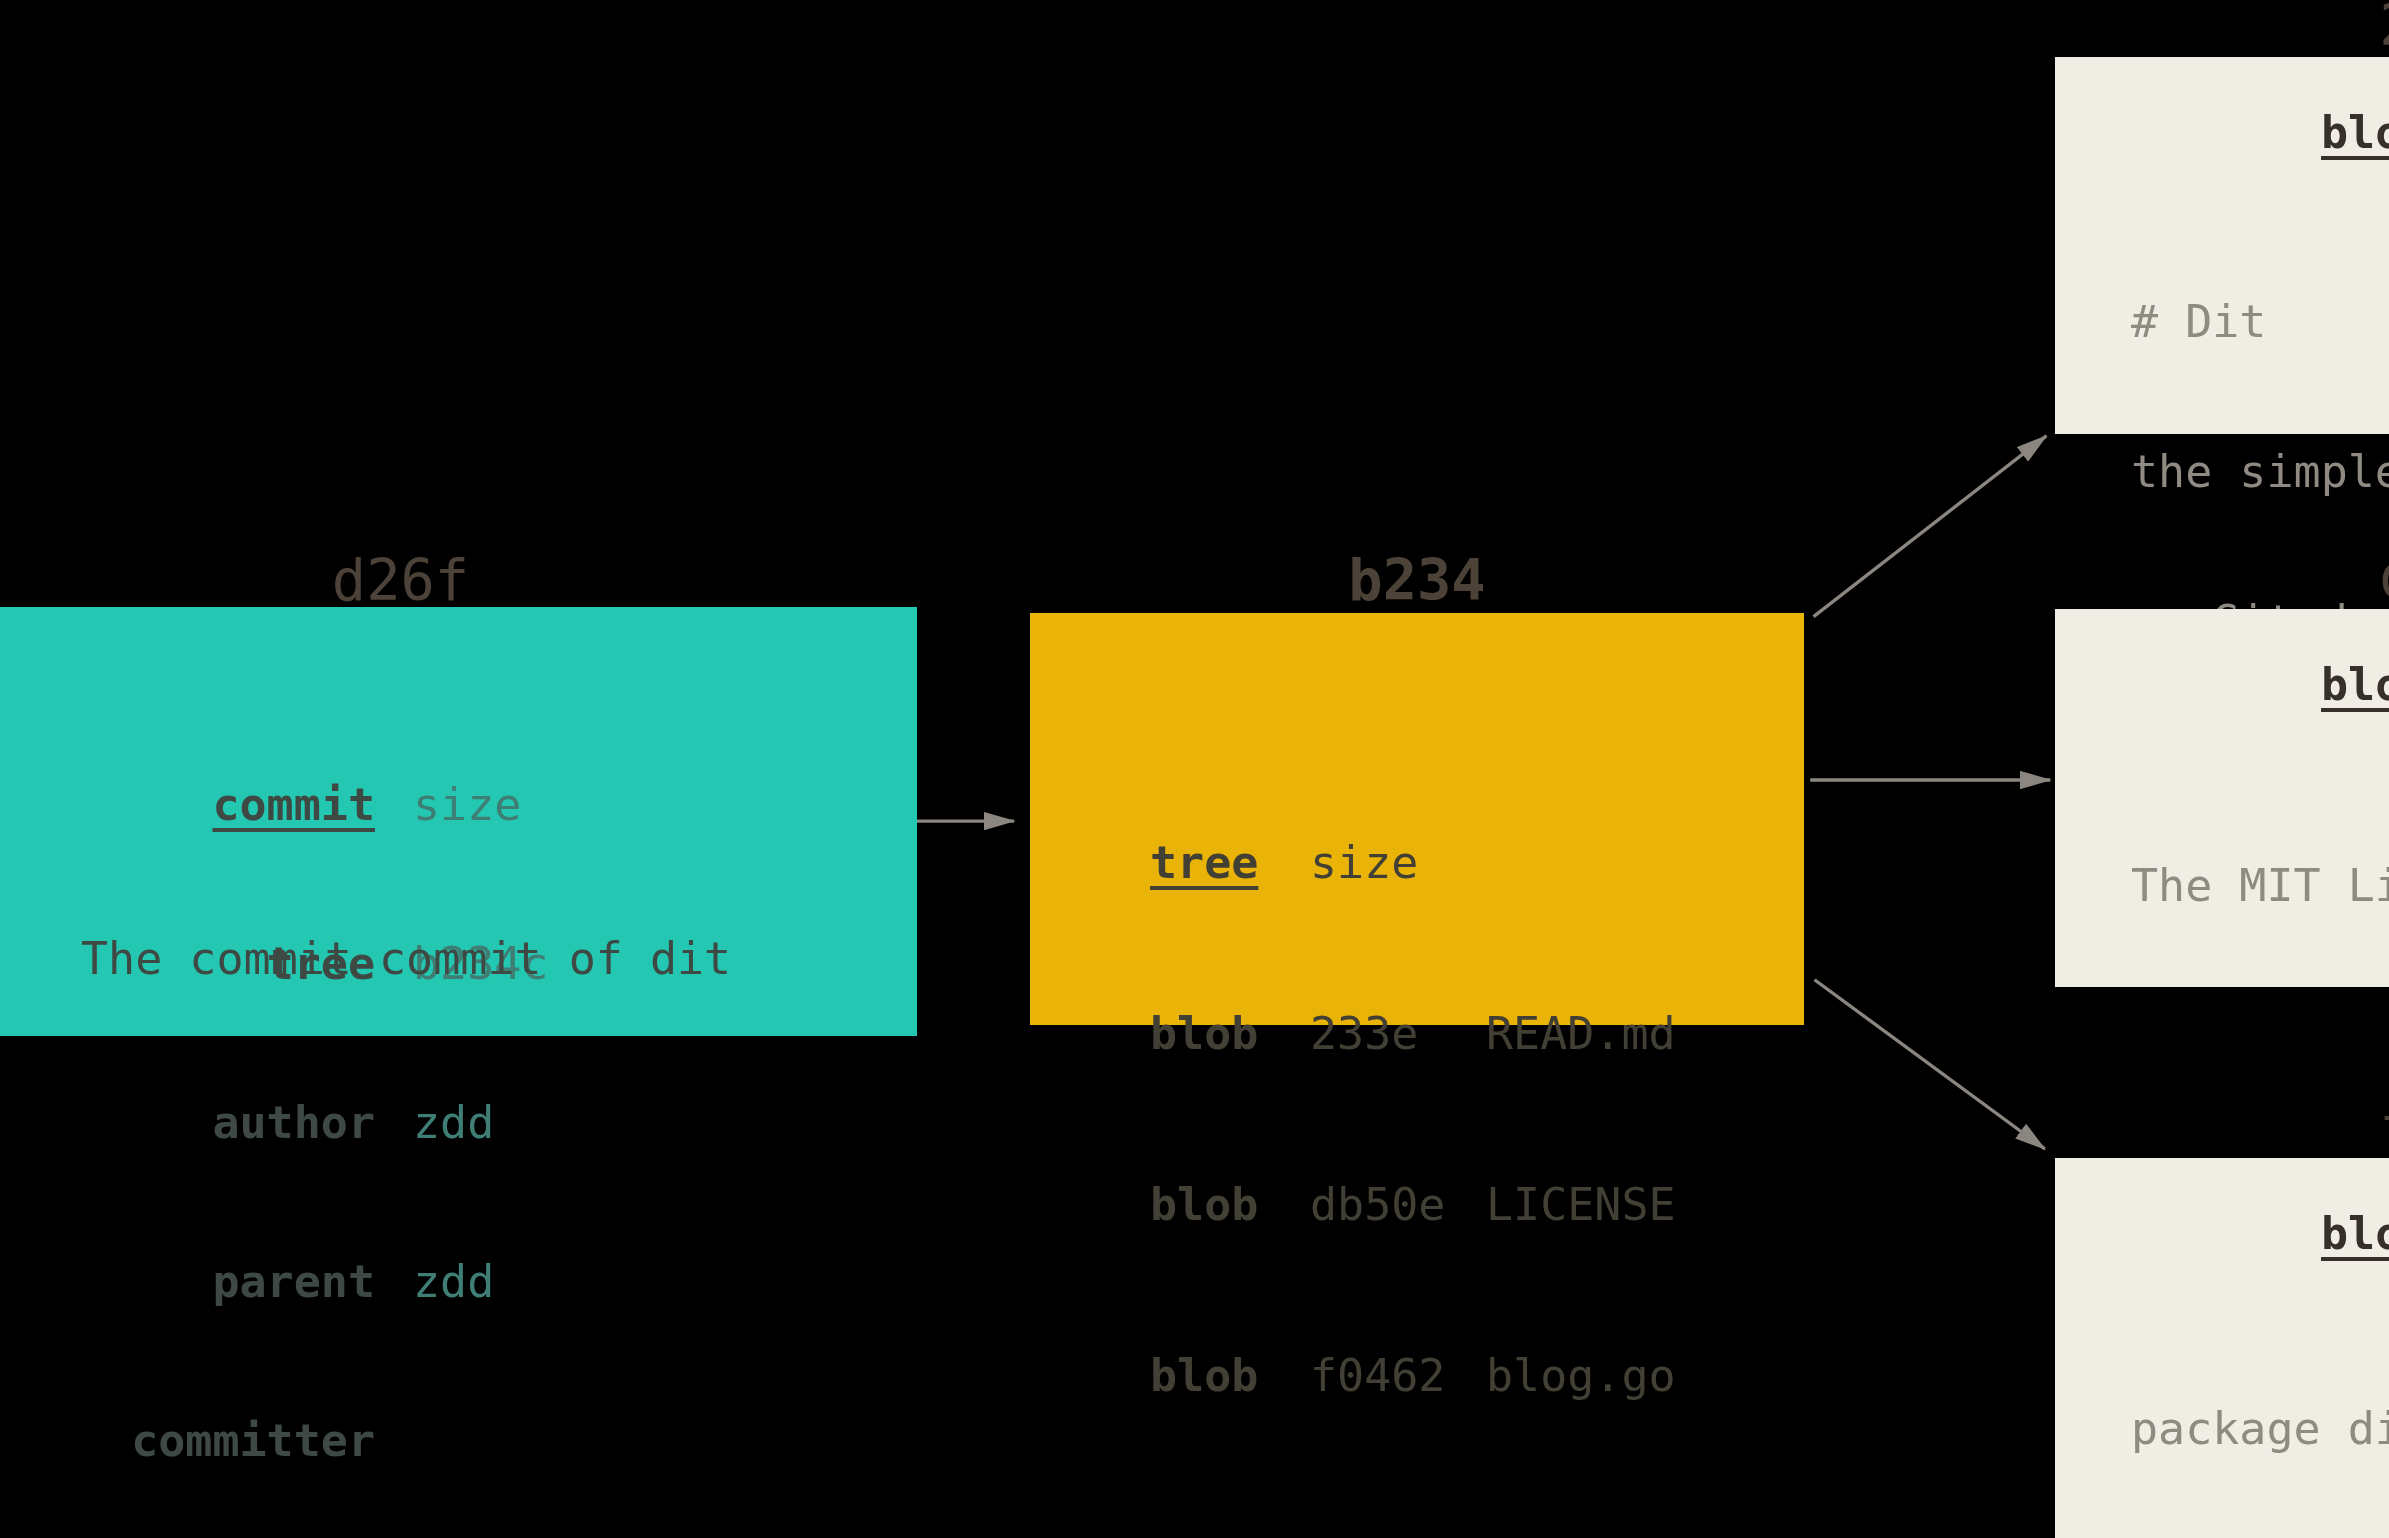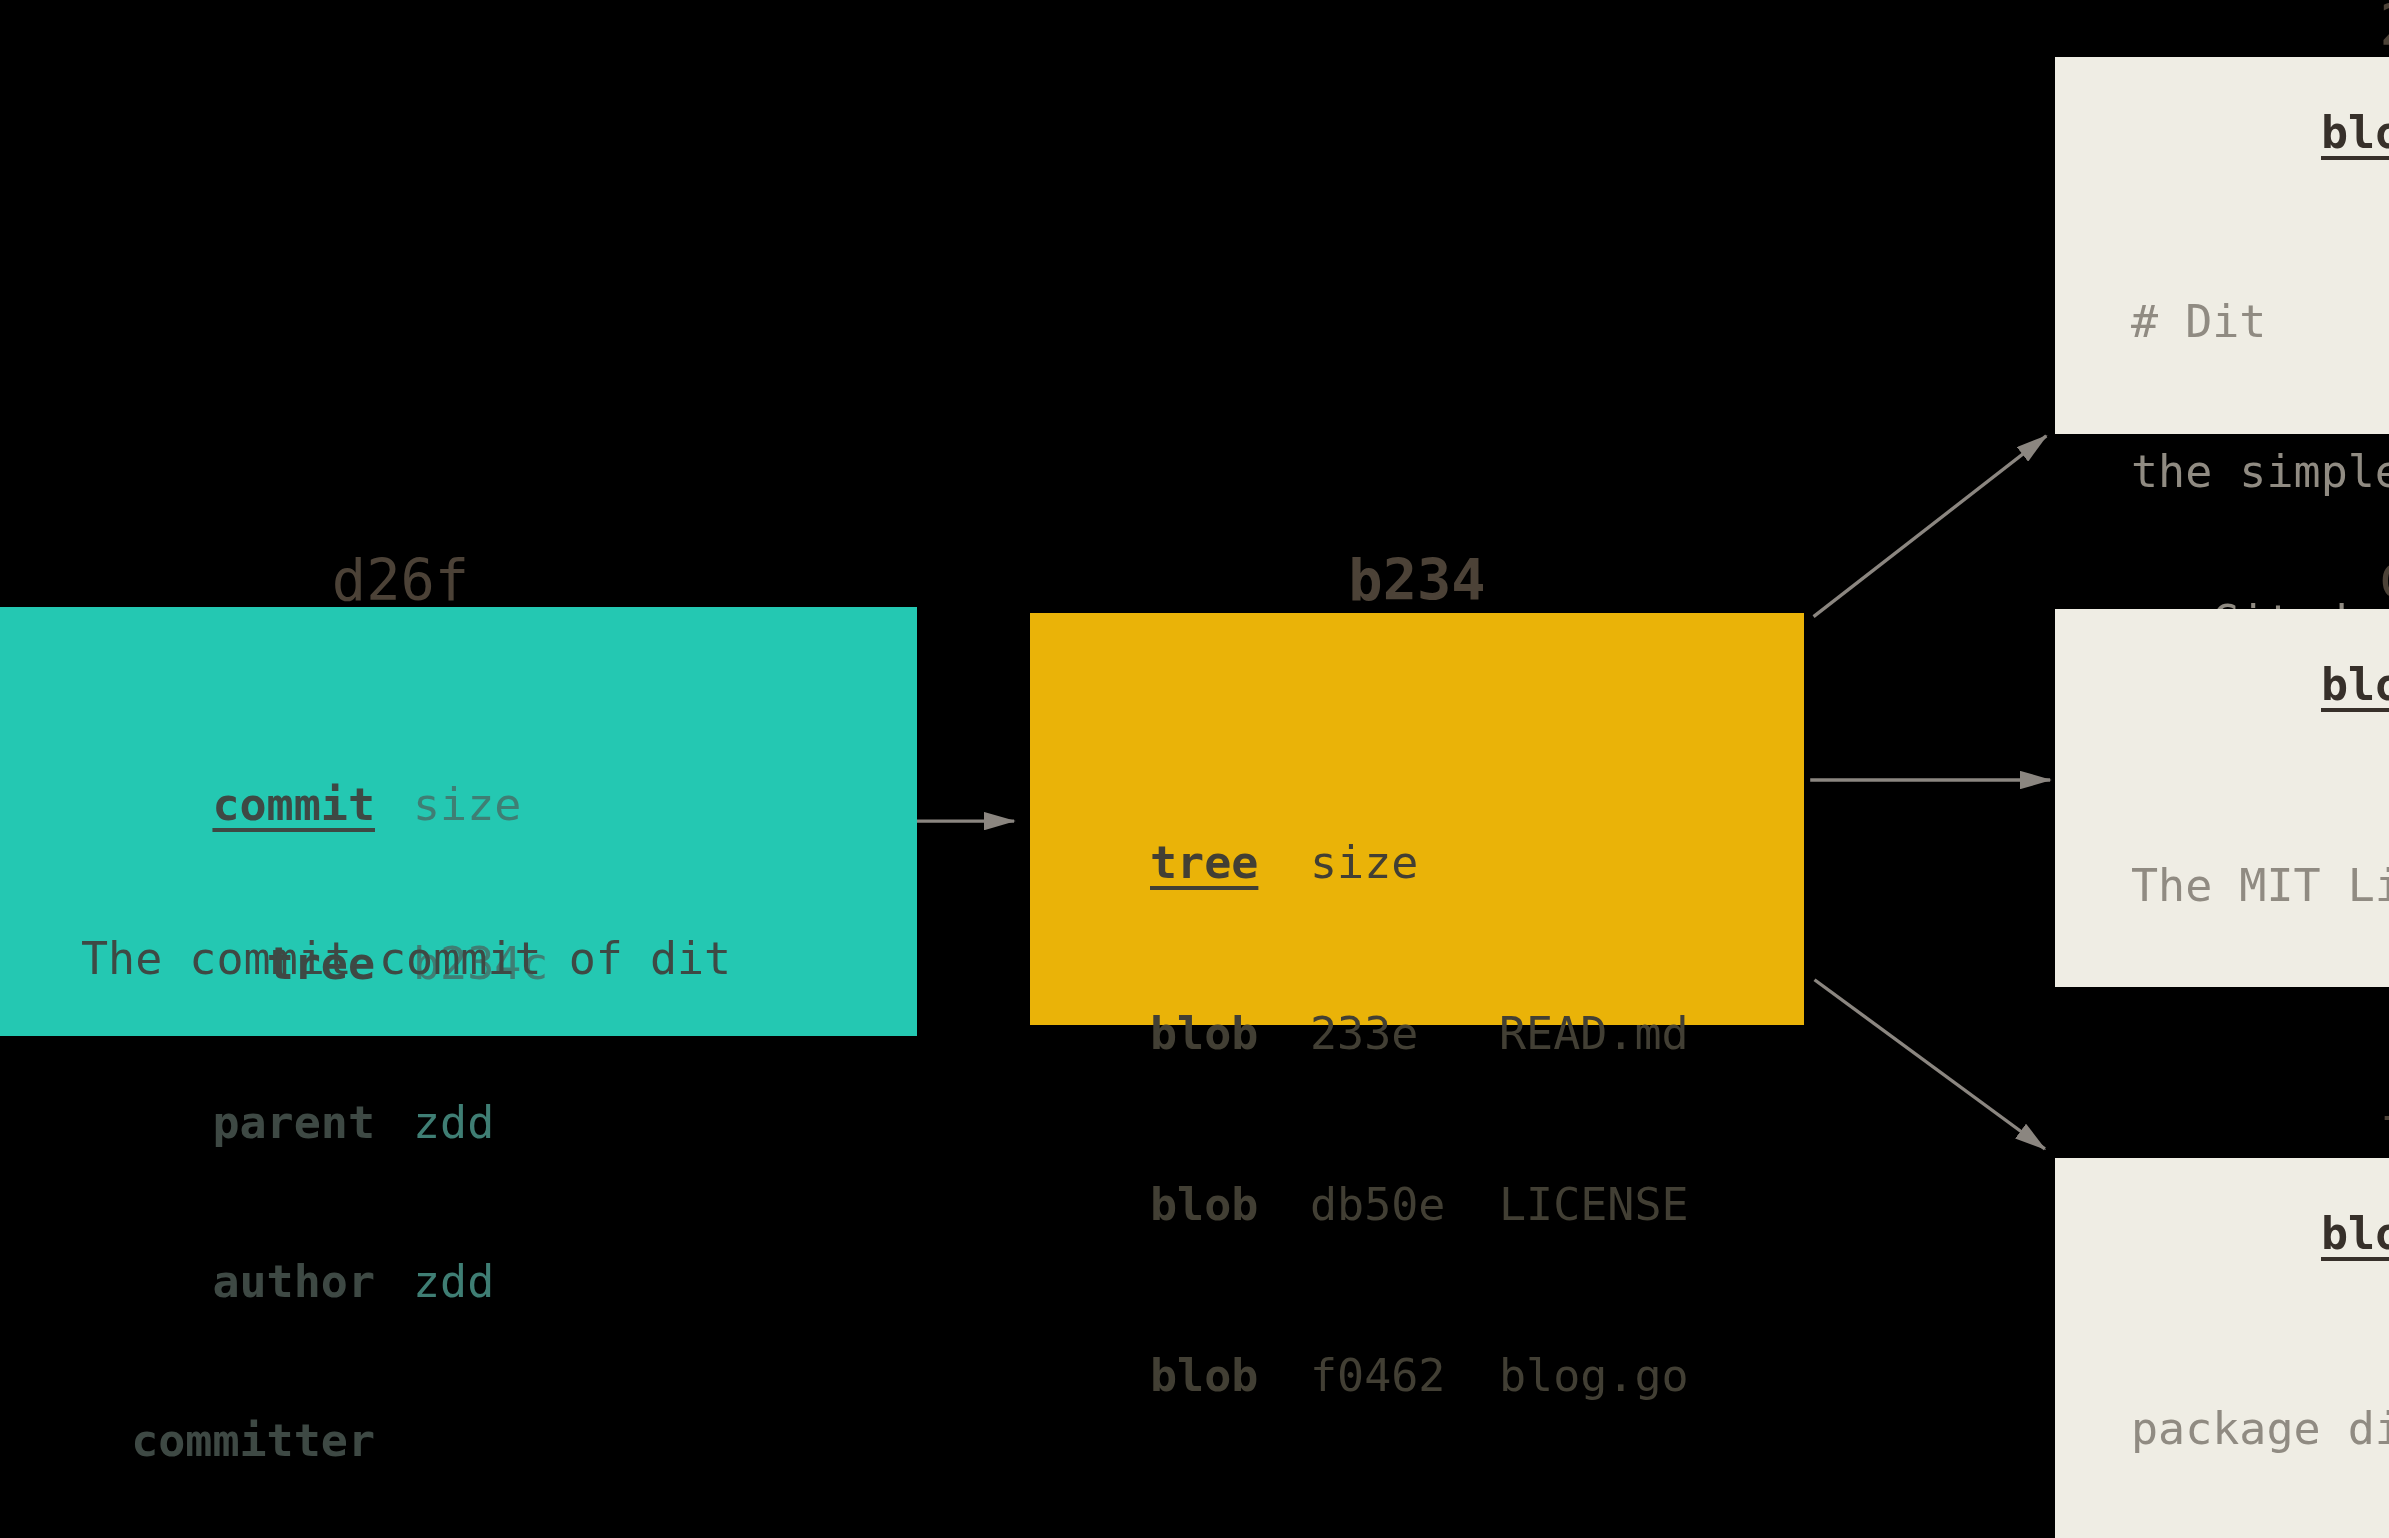--- a/index.html
+++ b/index.html
@@ -97,21 +97,21 @@
     text-decoration: underline;
     text-decoration-thickness: 4.3px;
     text-underline-offset: 7.6px;
   }
   .tree-rows .h {
     display: inline-block;
     width: 137px;
     margin-left: 51px;
   }
   .tree-rows .f {
-    margin-left: 52px;
+    margin-left: 39px;
   }
 
   
   .blob-box {
     left: 2055px;
     width: 786px;
     background: #EFEDE4;
   }
   .blob-233e { top: 57px;  height: 377px; }
   .blob-db50 { top: 609px; height: 378px; }
@@ -167,22 +167,22 @@
   <div class="node-title t-d26f">d26f</div>
   <div class="node-title t-b234">b234</div>
   <div class="node-title t-233e">233e</div>
   <div class="node-title t-db50">db50</div>
   <div class="node-title t-f046">f046</div>
 
   <div class="box commit-box">
     <div class="commit-rows">
       <div class="row-head"><span class="k">commit</span><span class="v">size</span></div>
       <div><span class="k">tree</span><span class="v">b234c</span></div>
+      <div><span class="k">author</span><span class="v">zdd</span></div>
       <div><span class="k">parent</span><span class="v">zdd</span></div>
-      <div><span class="k">author</span><span class="v">zdd</span></div>
       <div><span class="k">committer</span><span class="v"></span></div>
     </div>
     <div class="commit-message">The commit commit of dit</div>
   </div>
 
   <div class="box tree-box">
     <div class="tree-rows">
       <div class="row-head"><span class="t">tree</span><span class="h">size</span><span class="f"></span></div>
       <div><span class="t">blob</span><span class="h">233e</span><span class="f">READ.md</span></div>
       <div><span class="t">blob</span><span class="h">db50e</span><span class="f">LICENSE</span></div>

